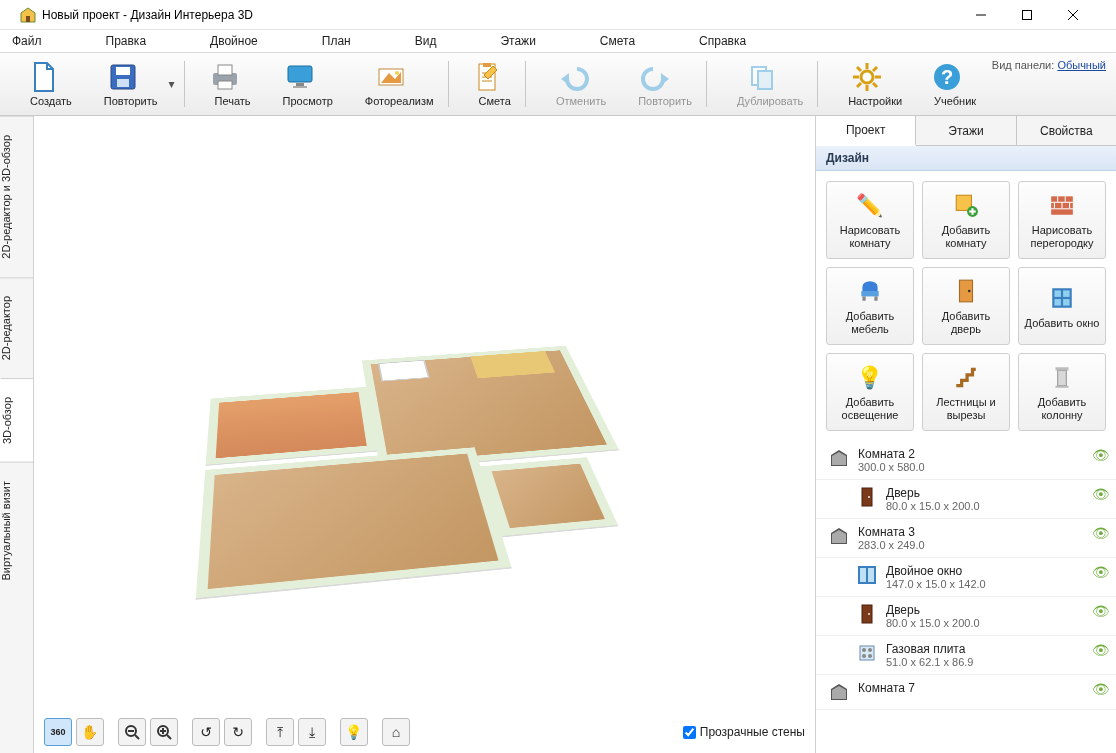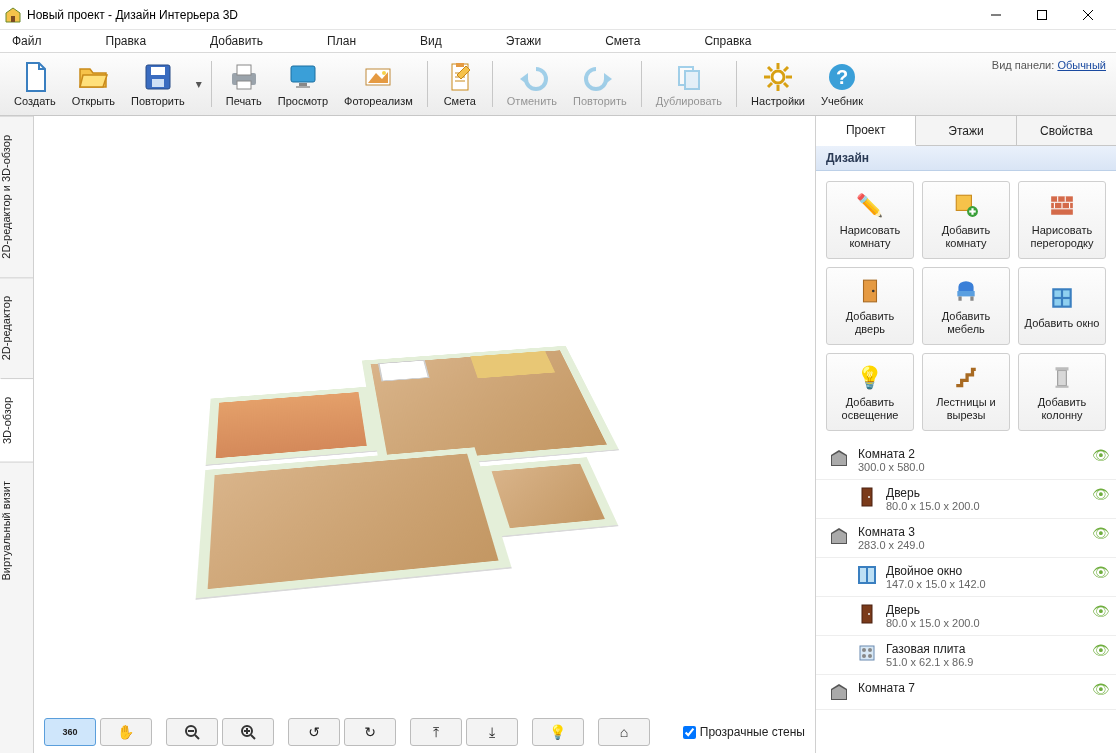--- a/index.html
+++ b/index.html
@@ -1,32 +1,32 @@
 <!DOCTYPE html>
 <html><head>
 <meta charset="utf-8">
 <style>
 * { box-sizing: border-box; margin: 0; padding: 0; font-family: "Segoe UI", Tahoma, sans-serif; }
 body { background: #fff; width: 1116px; height: 753px; overflow: hidden; font-size: 12px; color: #222; }
 
 
-.titlebar { height: 30px; display: flex; align-items: center; padding: 0 5px; border-bottom: 1px solid #e5e5e5; }
+.titlebar { height: 30px; display: flex; align-items: center; padding: 0 20px; border-bottom: 1px solid #e5e5e5; }
 .titlebar .app-icon { width: 16px; height: 16px; margin-right: 6px; }
 .titlebar .title { flex: 1; font-size: 12px; color: #000; }
 .titlebar .winbtn { width: 46px; height: 30px; display: flex; align-items: center; justify-content: center; color: #000; }
 
 
 .menubar { height: 22px; display: flex; align-items: center; padding: 0 4px; background: #fff; gap: 48px; }
 .menubar .item { padding: 2px 8px; font-size: 12px; cursor: default; }
 
 
 .toolbar { height: 64px; display: flex; align-items: stretch; padding: 2px 6px; background: linear-gradient(#fdfdfd,#ececec); border-top: 1px solid #d9d9d9; border-bottom: 1px solid #c7c7c7; position: relative; }
 .toolbar .tbtn { display: flex; flex-direction: column; align-items: center; justify-content: center; padding: 2px 8px; min-width: 52px; border-radius: 3px; }
 .toolbar .tbtn .ico { width: 32px; height: 32px; display:flex; align-items:center; justify-content:center; }
-.toolbar .tbtn .lbl { font-size: 11px; margin-top: 2px; }
+.toolbar .tbtn .lbl { font-size: 11px; margin-top: 2px; margin-left: 16px; }
 .toolbar .tbtn.disabled { opacity: .45; }
 .toolbar .sep { width: 1px; background: #c7c7c7; margin: 6px 6px; }
 .toolbar .drop { width: 12px; display:flex; align-items:center; justify-content:center; color:#555; }
 .toolbar .panel-mode { position: absolute; right: 10px; top: 6px; font-size: 11px; color: #555; }
 .toolbar .panel-mode a { color: #1a4aa0; text-decoration: underline; cursor: pointer; }
 
 
 .main { display: flex; height: calc(753px - 30px - 22px - 64px); }
 
 
@@ -40,21 +40,21 @@
 .viewport .floorplan { width: 62%; height: 72%; position:relative; transform: perspective(900px) rotateX(50deg) rotateZ(-8deg); transform-origin: 50% 70%; }
 .viewport .room { position:absolute; background: linear-gradient(135deg,#d9b48a,#c39763); border: 10px solid #e4efd9; box-shadow: 0 2px 0 rgba(0,0,0,.15); }
 .viewport .room.r1 { left: 42%; top: 4%; width: 54%; height: 52%; }
 .viewport .room.r2 { left: 4%; top: 18%; width: 38%; height: 30%; background: linear-gradient(#e4a06a,#d4895a); }
 .viewport .room.r3 { left: 4%; top: 50%; width: 60%; height: 44%; }
 .viewport .room.r4 { left: 64%; top: 58%; width: 24%; height: 26%; }
 .viewport .wall-accent { position:absolute; background:#e8c775; }
 .viewport .win { position:absolute; background:#fff; border:2px solid #cfcfcf; }
 
 .viewport .bottom-toolbar { position:absolute; left:10px; right:10px; bottom:6px; height:30px; display:flex; align-items:center; gap:4px; }
-.viewport .vb { width:52px; height:28px; border:1px solid #bcbcbc; background:#f3f3f3; border-radius:3px; display:flex; align-items:center; justify-content:center; font-size:14px; }
+.viewport .vb { width:28px; height:28px; border:1px solid #bcbcbc; background:#f3f3f3; border-radius:3px; display:flex; align-items:center; justify-content:center; font-size:14px; }
 .viewport .vb.active { background:#cfe6fb; border-color:#5a9edb; }
 .viewport .spacer { width: 6px; }
 .viewport .chk { margin-left:auto; display:flex; align-items:center; gap:4px; font-size: 12px; }
 
 
 .rightpanel { width: 300px; display:flex; flex-direction:column; background:#fff; }
 .rightpanel .tabs { display:flex; height:30px; border-bottom:1px solid #c7c7c7; }
 .rightpanel .tab { flex:1; display:flex; align-items:center; justify-content:center; font-size:12px; border-right:1px solid #c7c7c7; background:#f4f4f4; cursor:default; }
 .rightpanel .tab:last-child { border-right:none; }
 .rightpanel .tab.active { background:#fff; border-bottom:2px solid #fff; margin-bottom:-1px; font-weight:400; }
@@ -107,46 +107,37 @@
       <svg width="10" height="10">
         <line x1="0" y1="0" x2="10" y2="10" stroke="#000"></line>
         <line x1="10" y1="0" x2="0" y2="10" stroke="#000"></line>
       </svg>
     </div>
 </div>
 
 <div class="menubar">
   <div class="item">Файл</div>
   <div class="item">Правка</div>
-  <div class="item">Добавить</div>
+  <div class="item">Двойное</div>
   <div class="item">План</div>
   <div class="item">Вид</div>
   <div class="item">Этажи</div>
   <div class="item">Смета</div>
   <div class="item">Справка</div>
 </div>
 
 <div class="toolbar">
   <div class="tbtn">
     <span class="ico">
         <svg viewBox="0 0 32 32">
           <path d="M8 2h12l6 6v22H8z" fill="#fff" stroke="#3a7fc0" stroke-width="2"></path>
           <path d="M20 2v6h6" fill="none" stroke="#3a7fc0" stroke-width="2"></path>
         </svg>
       </span>
     <span class="lbl">Создать</span>
-  </div>
-  <div class="tbtn">
-    <span class="ico">
-        <svg viewBox="0 0 32 32">
-          <path d="M3 8h10l3 4h13v14H3z" fill="#f6c24a" stroke="#c98a1a" stroke-width="1.5"></path>
-          <path d="M6 14h24l-4 12H3z" fill="#ffe07a" stroke="#c98a1a" stroke-width="1.5"></path>
-        </svg>
-      </span>
-    <span class="lbl">Открыть</span>
   </div>
   <div class="tbtn">
     <span class="ico">
         <svg viewBox="0 0 32 32">
           <rect x="4" y="4" width="24" height="24" rx="2" fill="#3a6cc0" stroke="#264a86"></rect>
           <rect x="9" y="6" width="14" height="8" fill="#fff"></rect>
           <rect x="10" y="18" width="12" height="8" fill="#cfe0f5"></rect>
         </svg>
       </span>
     <span class="lbl">Повторить</span>
@@ -358,36 +349,36 @@
               <line x1="5" y1="10" x2="5" y2="15" stroke="#fff"></line>
               <line x1="12" y1="10" x2="12" y2="15" stroke="#fff"></line>
               <line x1="19" y1="10" x2="19" y2="15" stroke="#fff"></line>
             </svg>
           </span>
           <span>Нарисовать перегородку</span>
         </div>
       <div class="dbtn">
           <span class="di">
             <svg viewBox="0 0 24 24" width="26" height="26">
-              <rect x="6" y="2" width="12" height="20" fill="#e59a42" stroke="#a86a22"></rect>
-              <circle cx="15" cy="12" r="1.2" fill="#333"></circle>
-            </svg>
-          </span>
-          <span>Добавить дверь</span>
-        </div>
-      <div class="dbtn">
-          <span class="di">
-            <svg viewBox="0 0 24 24" width="26" height="26">
               <path d="M5 8a7 5 0 0 1 14 0v4H5z" fill="#3a7fd8"></path>
               <rect x="4" y="12" width="16" height="5" fill="#5a9fe0"></rect>
               <rect x="5" y="17" width="3" height="4" fill="#888"></rect>
               <rect x="16" y="17" width="3" height="4" fill="#888"></rect>
             </svg>
           </span>
           <span>Добавить мебель</span>
+        </div>
+      <div class="dbtn">
+          <span class="di">
+            <svg viewBox="0 0 24 24" width="26" height="26">
+              <rect x="6" y="2" width="12" height="20" fill="#e59a42" stroke="#a86a22"></rect>
+              <circle cx="15" cy="12" r="1.2" fill="#333"></circle>
+            </svg>
+          </span>
+          <span>Добавить дверь</span>
         </div>
       <div class="dbtn">
           <span class="di">
             <svg viewBox="0 0 24 24" width="26" height="26">
               <rect x="4" y="4" width="16" height="16" fill="#8fd0f0" stroke="#3a7fc0" stroke-width="2"></rect>
               <line x1="12" y1="4" x2="12" y2="20" stroke="#3a7fc0" stroke-width="2"></line>
               <line x1="4" y1="12" x2="20" y2="12" stroke="#3a7fc0" stroke-width="2"></line>
             </svg>
           </span>
           <span>Добавить окно</span>

